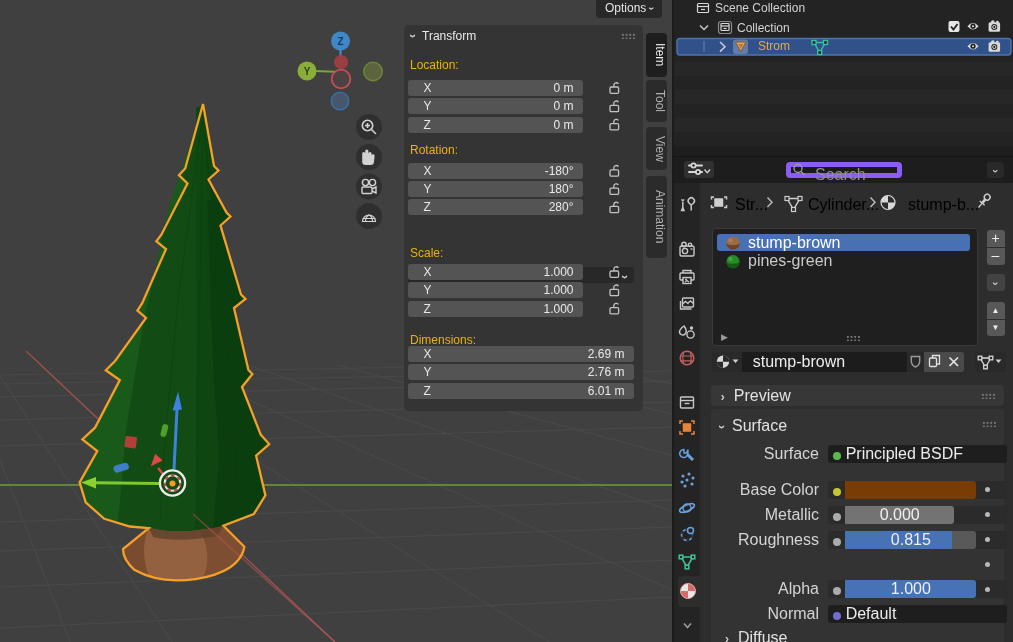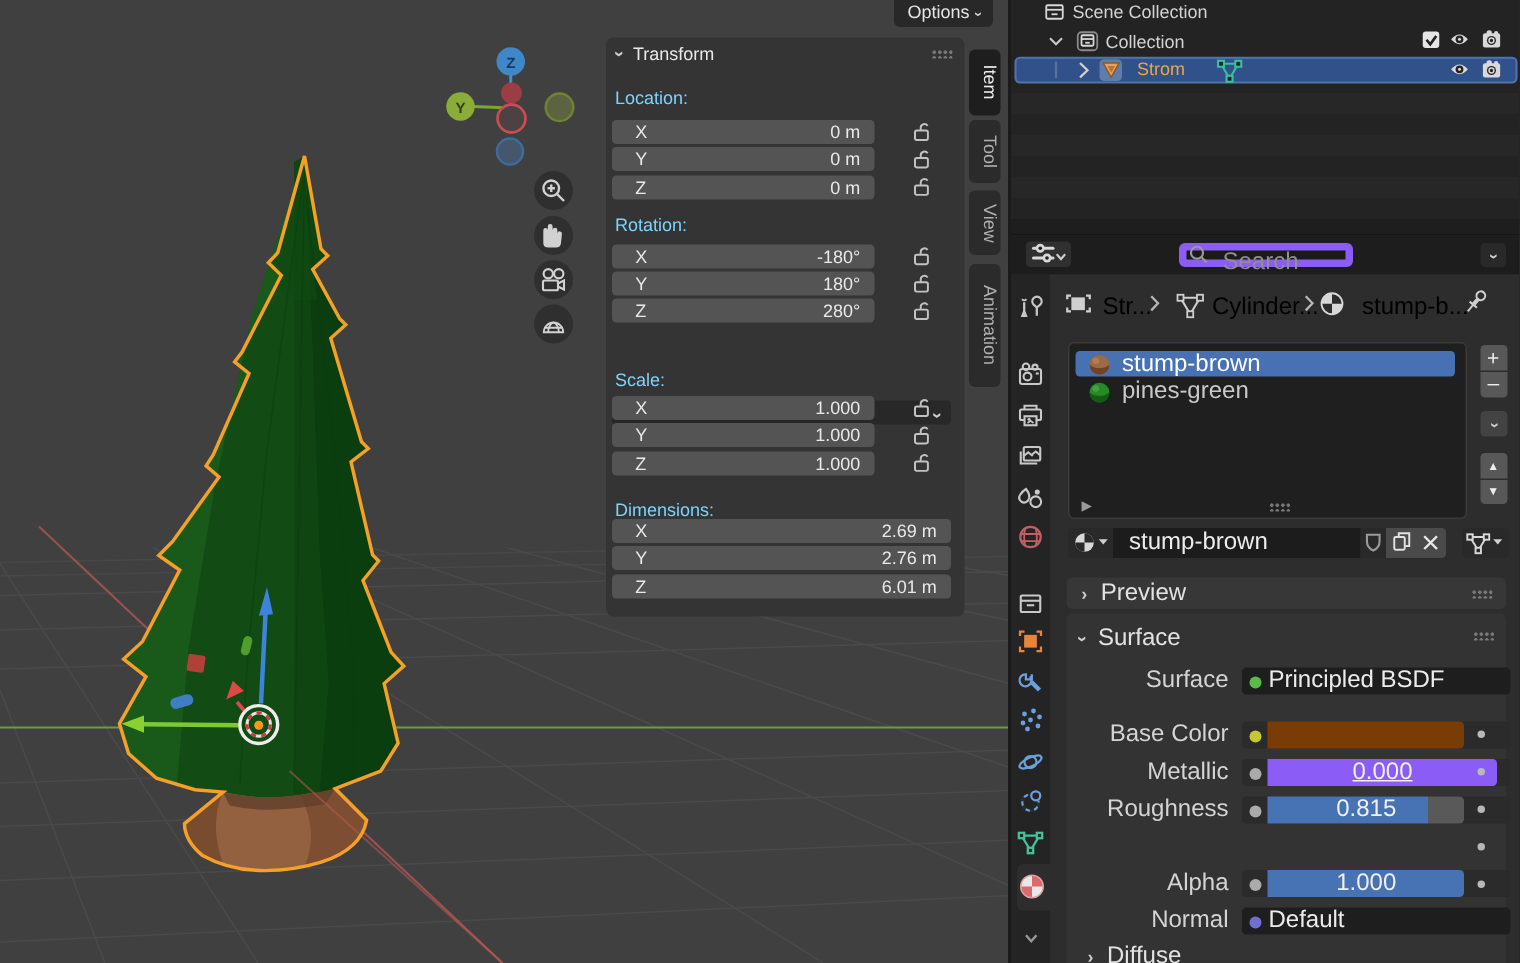--- a/index.html
+++ b/index.html
@@ -1,20 +1,20 @@
 <!DOCTYPE html>
 <html><head><meta charset="utf-8"><style>
 *{margin:0;padding:0;box-sizing:border-box;font-family:"Liberation Sans",sans-serif;}
 body{width:1013px;height:642px;overflow:hidden;background:#1a1a1a;position:relative;}
 .abs{position:absolute;}
 #vp{left:0;top:0;width:674px;height:642px;background:#3d3d3d;}
 #rightcol{left:674px;top:0;width:339px;height:642px;background:#232323;}
 
 #npanel{left:404px;top:25px;width:239px;height:386px;background:#343434;border-radius:5px;color:#dcdcdc;font-size:12px;}
-.plabel{position:absolute;left:6px;color:#7dd3fc;}
+.plabel{position:absolute;left:6px;color:#eab308;}
 .field{position:absolute;left:3.5px;width:175px;height:16px;background:#545454;border-radius:3px;color:#e9e9e9;line-height:16px;}
 .field .ax{position:absolute;left:16px;}
 .field .val{position:absolute;right:9px;}
 .drop{position:absolute;left:3.5px;width:226px;height:16px;background:#282828;border-radius:3px;color:#e6e6e6;line-height:16px;}
 
 .vtab{position:absolute;left:646px;width:21px;border-radius:4px;background:#2b2b2b;color:#b0b0b0;font-size:12px;writing-mode:vertical-rl;text-align:center;}
 .vtab.active{background:#1e1e1e;color:#ececec;}
 
 #outliner{left:0;top:0;width:339px;height:156px;background:#232323;font-size:12px;color:#d2d2d2;overflow:hidden;}
 
@@ -354,21 +354,21 @@
       <span class="pfield" style="background:#1e1e1e;color:#ececec;"><span class="dot" style="background:#5aba4a;margin-left:5px;"></span>&nbsp;Principled BSDF</span>
     </div>
 <div class="prow" style="left:0;top:323.5px;width:339px;">
       <span class="plab">Base Color</span>
       <span class="pfield" style="background:#2b2b2b;"><span class="dot" style="background:#c6c733;margin-left:5px;"></span></span>
       <span class="abs" style="left:171.2px;top:0;width:131.3px;height:18px;background:#7a3c05;border-radius:0 3px 3px 0;"></span>
     </div>
 <div class="prow" style="left:0;top:348.6px;width:339px;">
       <span class="plab">Metallic</span>
       <span class="pfield" style="background:#2b2b2b;"><span class="dot" style="background:#ababab;margin-left:5px;"></span></span>
-      <span class="abs slider" style="left:171.2px;top:0;width:153px;height:18px;background:#8b5cf6;border-radius:0 3px 3px 0;color:#f0f0f0;text-align:center;line-height:18px;text-decoration:underline;">0.000</span>
+      <span class="abs slider" style="left:171.2px;top:0;width:109px;height:18px;background:#737373;border-radius:0 3px 3px 0;color:#f0f0f0;text-align:center;line-height:18px;">0.000</span>
     </div>
 <div class="prow" style="left:0;top:373.5px;width:339px;">
       <span class="plab">Roughness</span>
       <span class="pfield" style="background:#2b2b2b;"><span class="dot" style="background:#ababab;margin-left:5px;"></span></span>
       <span class="abs slider" style="left:171.2px;top:0;width:131.3px;height:18px;background:linear-gradient(to right,#4772b3 81.5%,#595959 81.5%);border-radius:0 3px 3px 0;color:#f0f0f0;text-align:center;line-height:18px;">0.815</span>
     </div>
 <div class="prow" style="left:0;top:423.3px;width:339px;">
       <span class="plab">Alpha</span>
       <span class="pfield" style="background:#2b2b2b;"><span class="dot" style="background:#ababab;margin-left:5px;"></span></span>
       <span class="abs slider" style="left:171.2px;top:0;width:131.3px;height:18px;background:#4772b3;border-radius:0 3px 3px 0;color:#f0f0f0;text-align:center;line-height:18px;">1.000</span>

